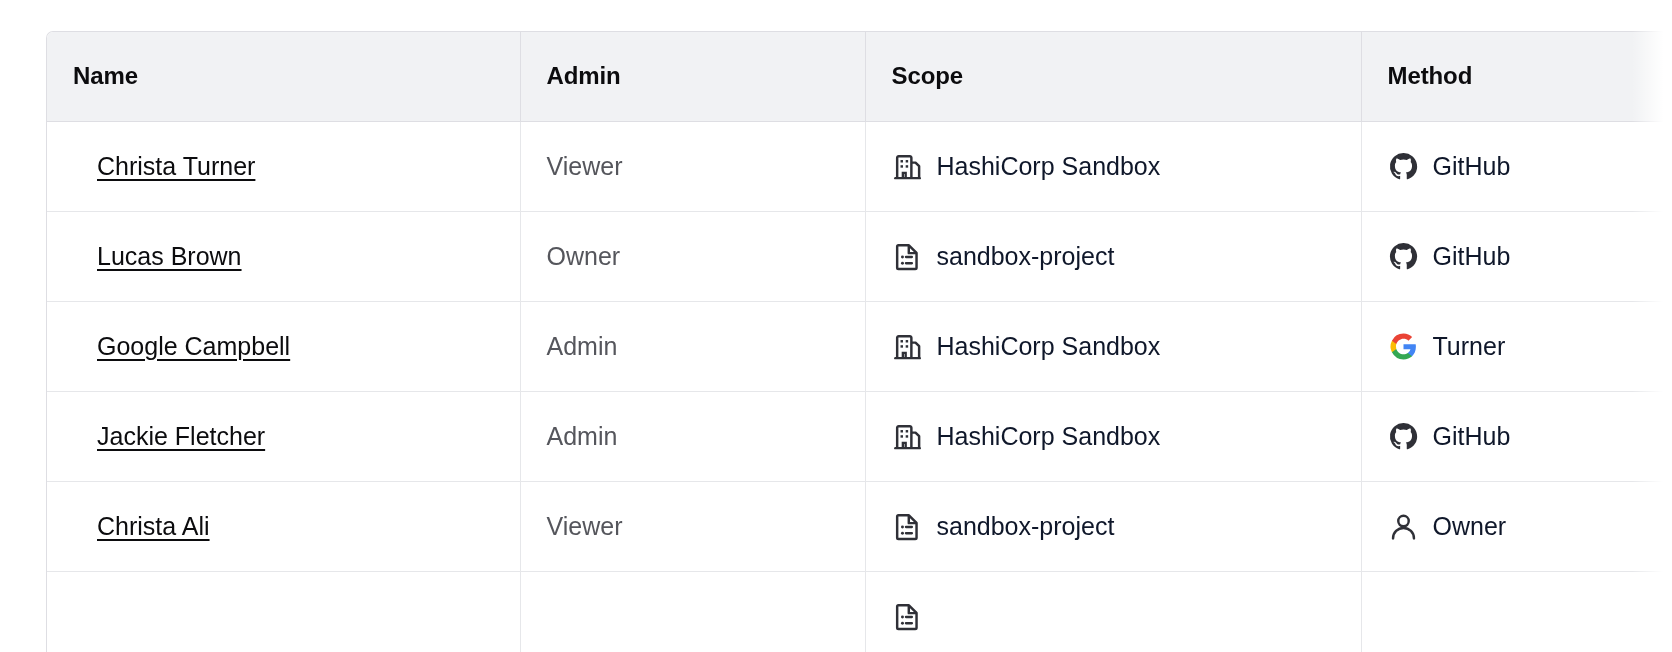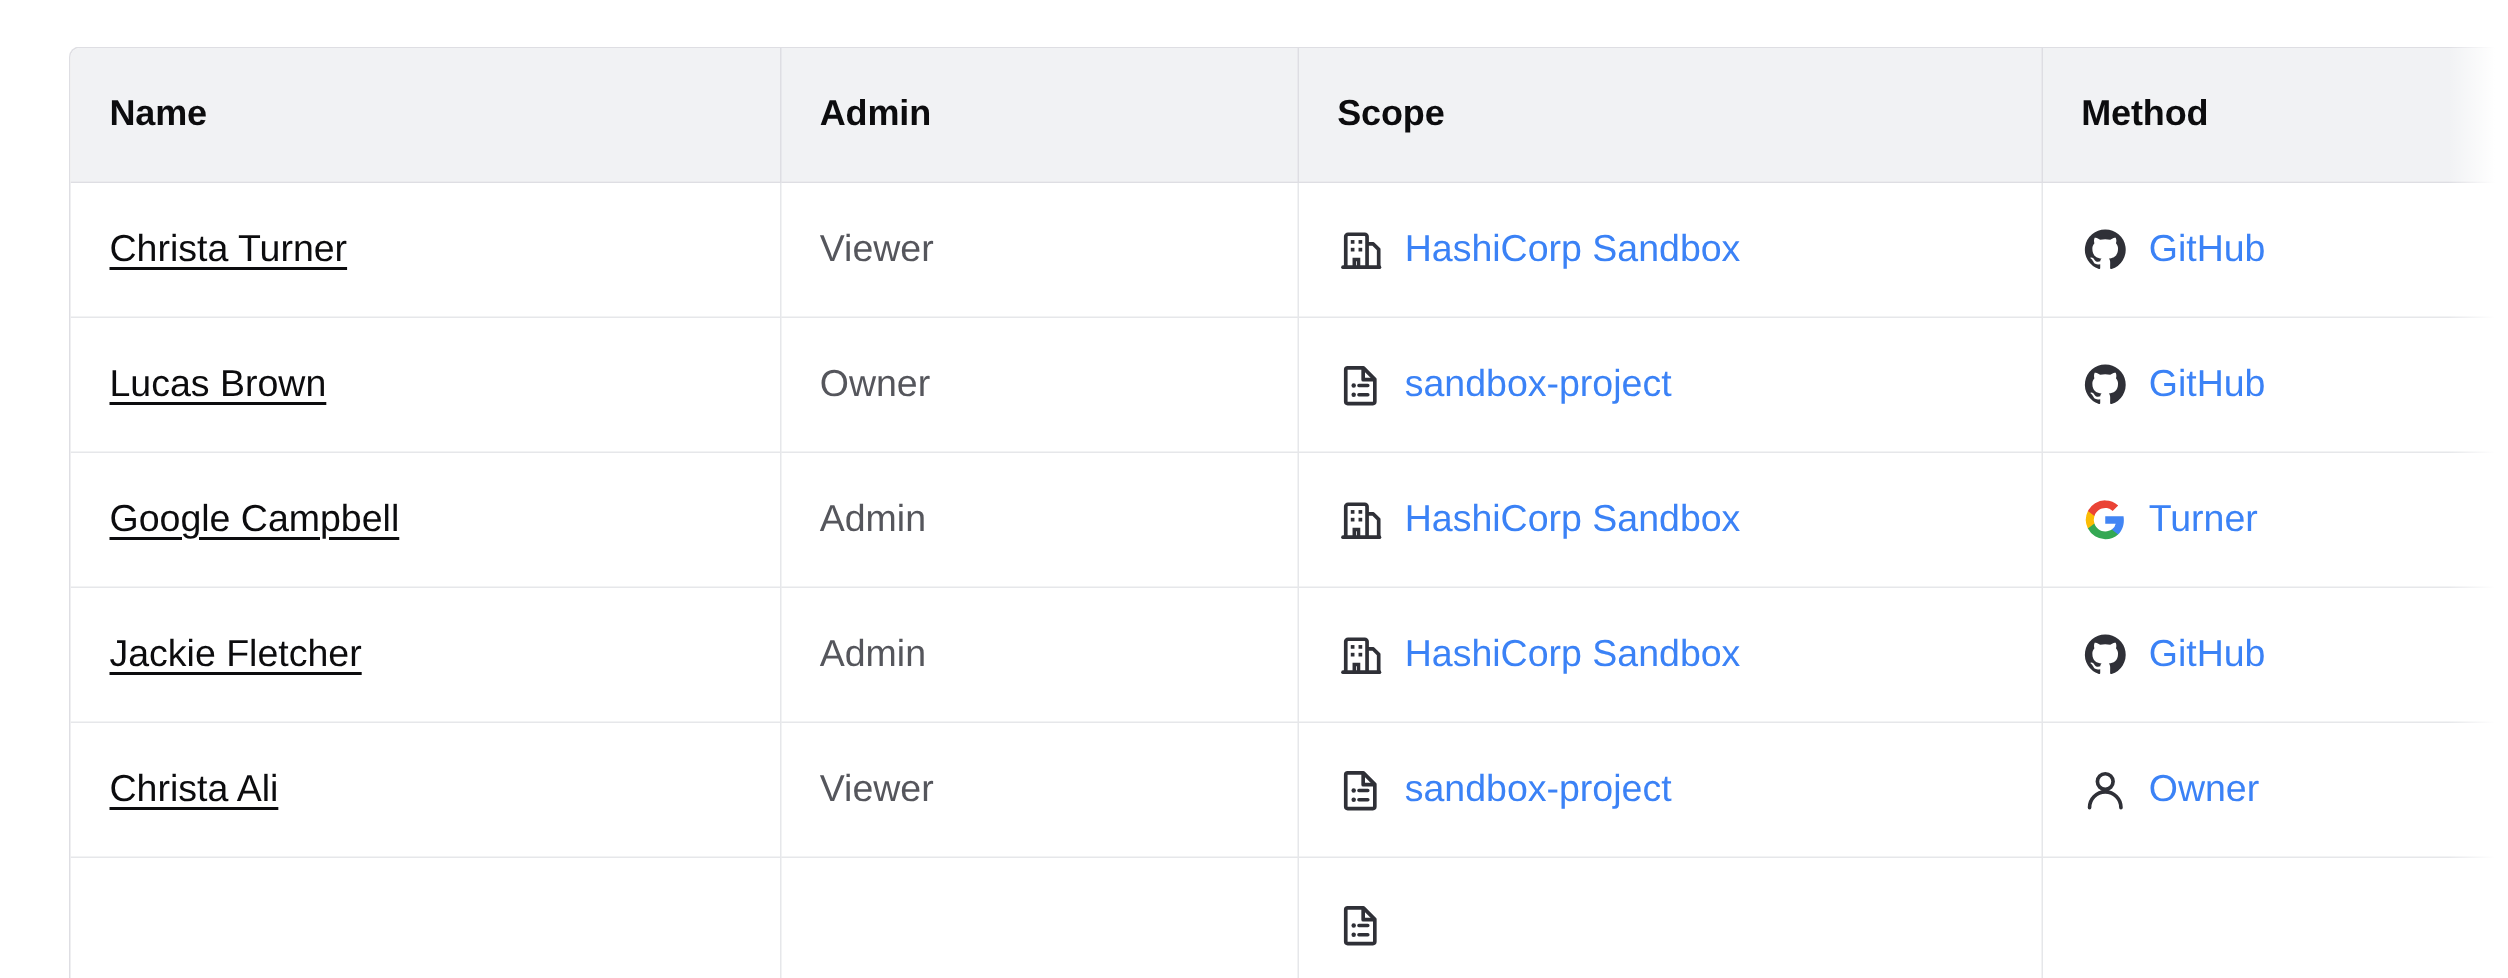--- a/index.html
+++ b/index.html
@@ -78,27 +78,28 @@
   col.c-method { width: 312px; }
 
   
   .name-link {
     color: #0c0c0e;
     text-decoration: underline;
     text-underline-offset: 4px;
     text-decoration-thickness: 2px;
     font-size: 25px;
     cursor: pointer;
+    margin-left: 24px;
   }
   .cellflex {
     display: flex;
     align-items: center;
     gap: 14px;
   }
-  .cellflex .lbl { color: #3b82f6; font-size: 25px; }
+  .cellflex .lbl { color: #0f172a; font-size: 25px; }
   .icn { flex: 0 0 auto; display: inline-flex; align-items: center; }
 
   
   .edge-fade {
     position: absolute;
     top: 31px;
     right: 0;
     width: 40px;
     height: 621px;
     background: linear-gradient(to right, rgba(255,255,255,0) 0%, #ffffff 78%);

